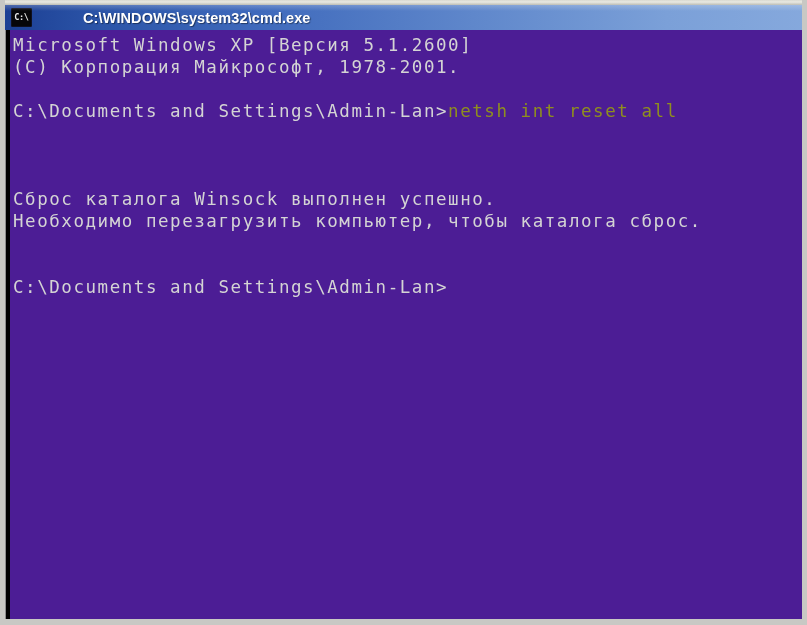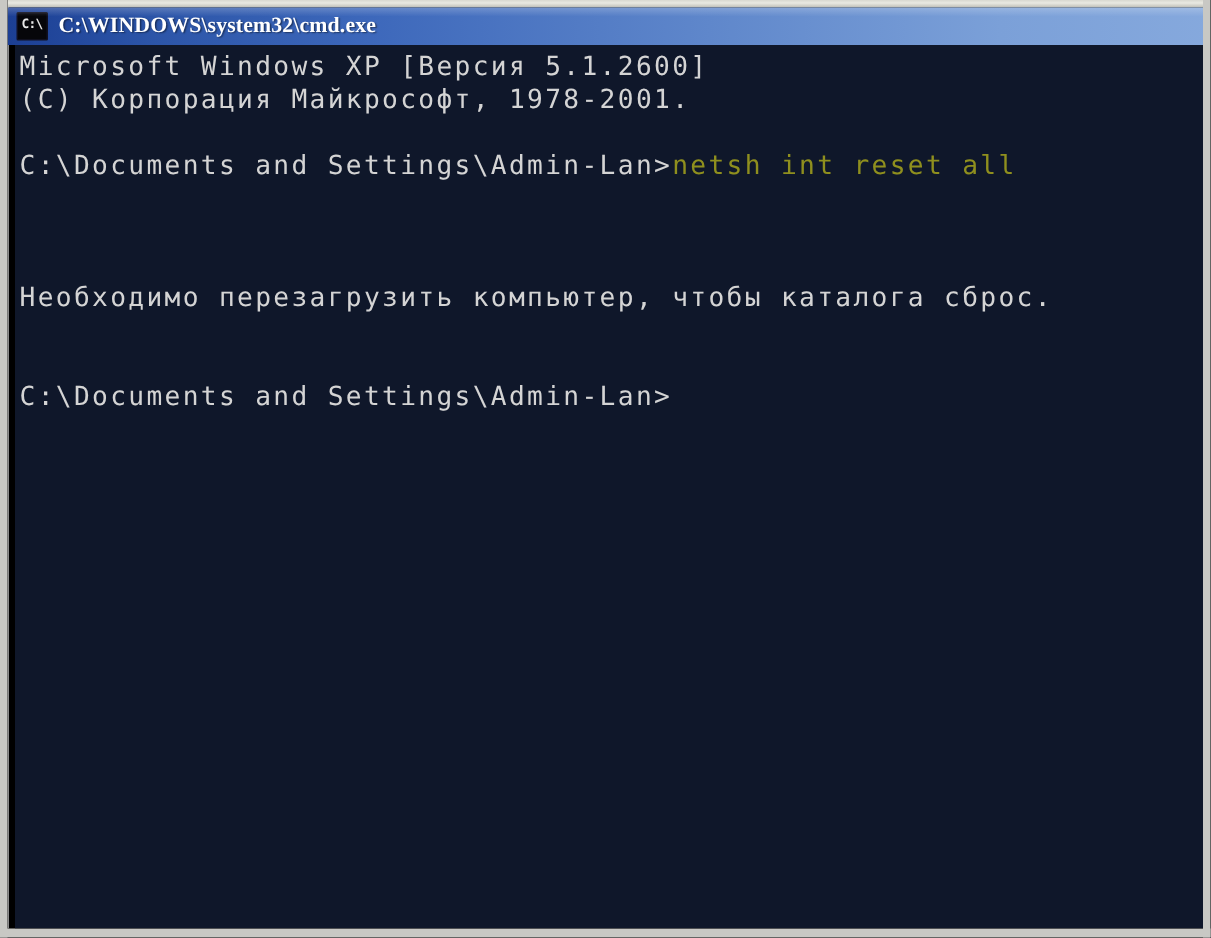--- a/index.html
+++ b/index.html
@@ -102,36 +102,37 @@
     font-family: "DejaVu Sans Mono", monospace;
     font-size: 9px;
     line-height: 9px;
     font-weight: bold;
     letter-spacing: -0.5px;
     transform: scale(.95);
   }
 
   .title-text {
     color: #ffffff;
-    font-family: Liberation Serif, serif;
+    font-family: Liberation Sans, sans-serif;
     font-size: 14.5px;
     font-weight: bold;
     letter-spacing: 0.1px;
     white-space: nowrap;
     text-shadow: 1px 1px 1px rgba(0,0,0,.45);
+    margin-left: 44px;
   }
 
   
   .console {
     position: absolute;
     left: 5px;
     top: 30px;
     width: 797px;
     height: 589px;
-    background: #0f172a;
+    background: #4c1d95;
     overflow: hidden;
     box-sizing: border-box;
   }
   .console-inner {
     position: absolute;
     left: 0;
     top: 4px;
     width: 100%;
     padding-left: 3px;
     box-sizing: border-box;
@@ -174,20 +175,21 @@
 
   <div class="console">
     <div class="console-inner" id="console-lines">
         <div class="line"><span class="seg-out">Microsoft Windows XP [Версия 5.1.2600]</span></div>
         <div class="line"><span class="seg-out">(C) Корпорация Майкрософт, 1978-2001.</span></div>
         <div class="line blank"><span class="seg-out"> </span></div>
         <div class="line"><span class="seg-out">C:\Documents and Settings\Admin-Lan&gt;</span><span class="seg-cmd">netsh int reset all</span></div>
         <div class="line blank"><span class="seg-out"> </span></div>
         <div class="line blank"><span class="seg-out"> </span></div>
         <div class="line blank"><span class="seg-out"> </span></div>
+        <div class="line"><span class="seg-out">Сброс каталога Winsock выполнен успешно.</span></div>
         <div class="line"><span class="seg-out">Необходимо перезагрузить компьютер, чтобы каталога сброс.</span></div>
         <div class="line blank"><span class="seg-out"> </span></div>
         <div class="line blank"><span class="seg-out"> </span></div>
         <div class="line"><span class="seg-out">C:\Documents and Settings\Admin-Lan&gt;</span></div>
       </div>
   </div>
 
 </div>
 
 </body></html>

